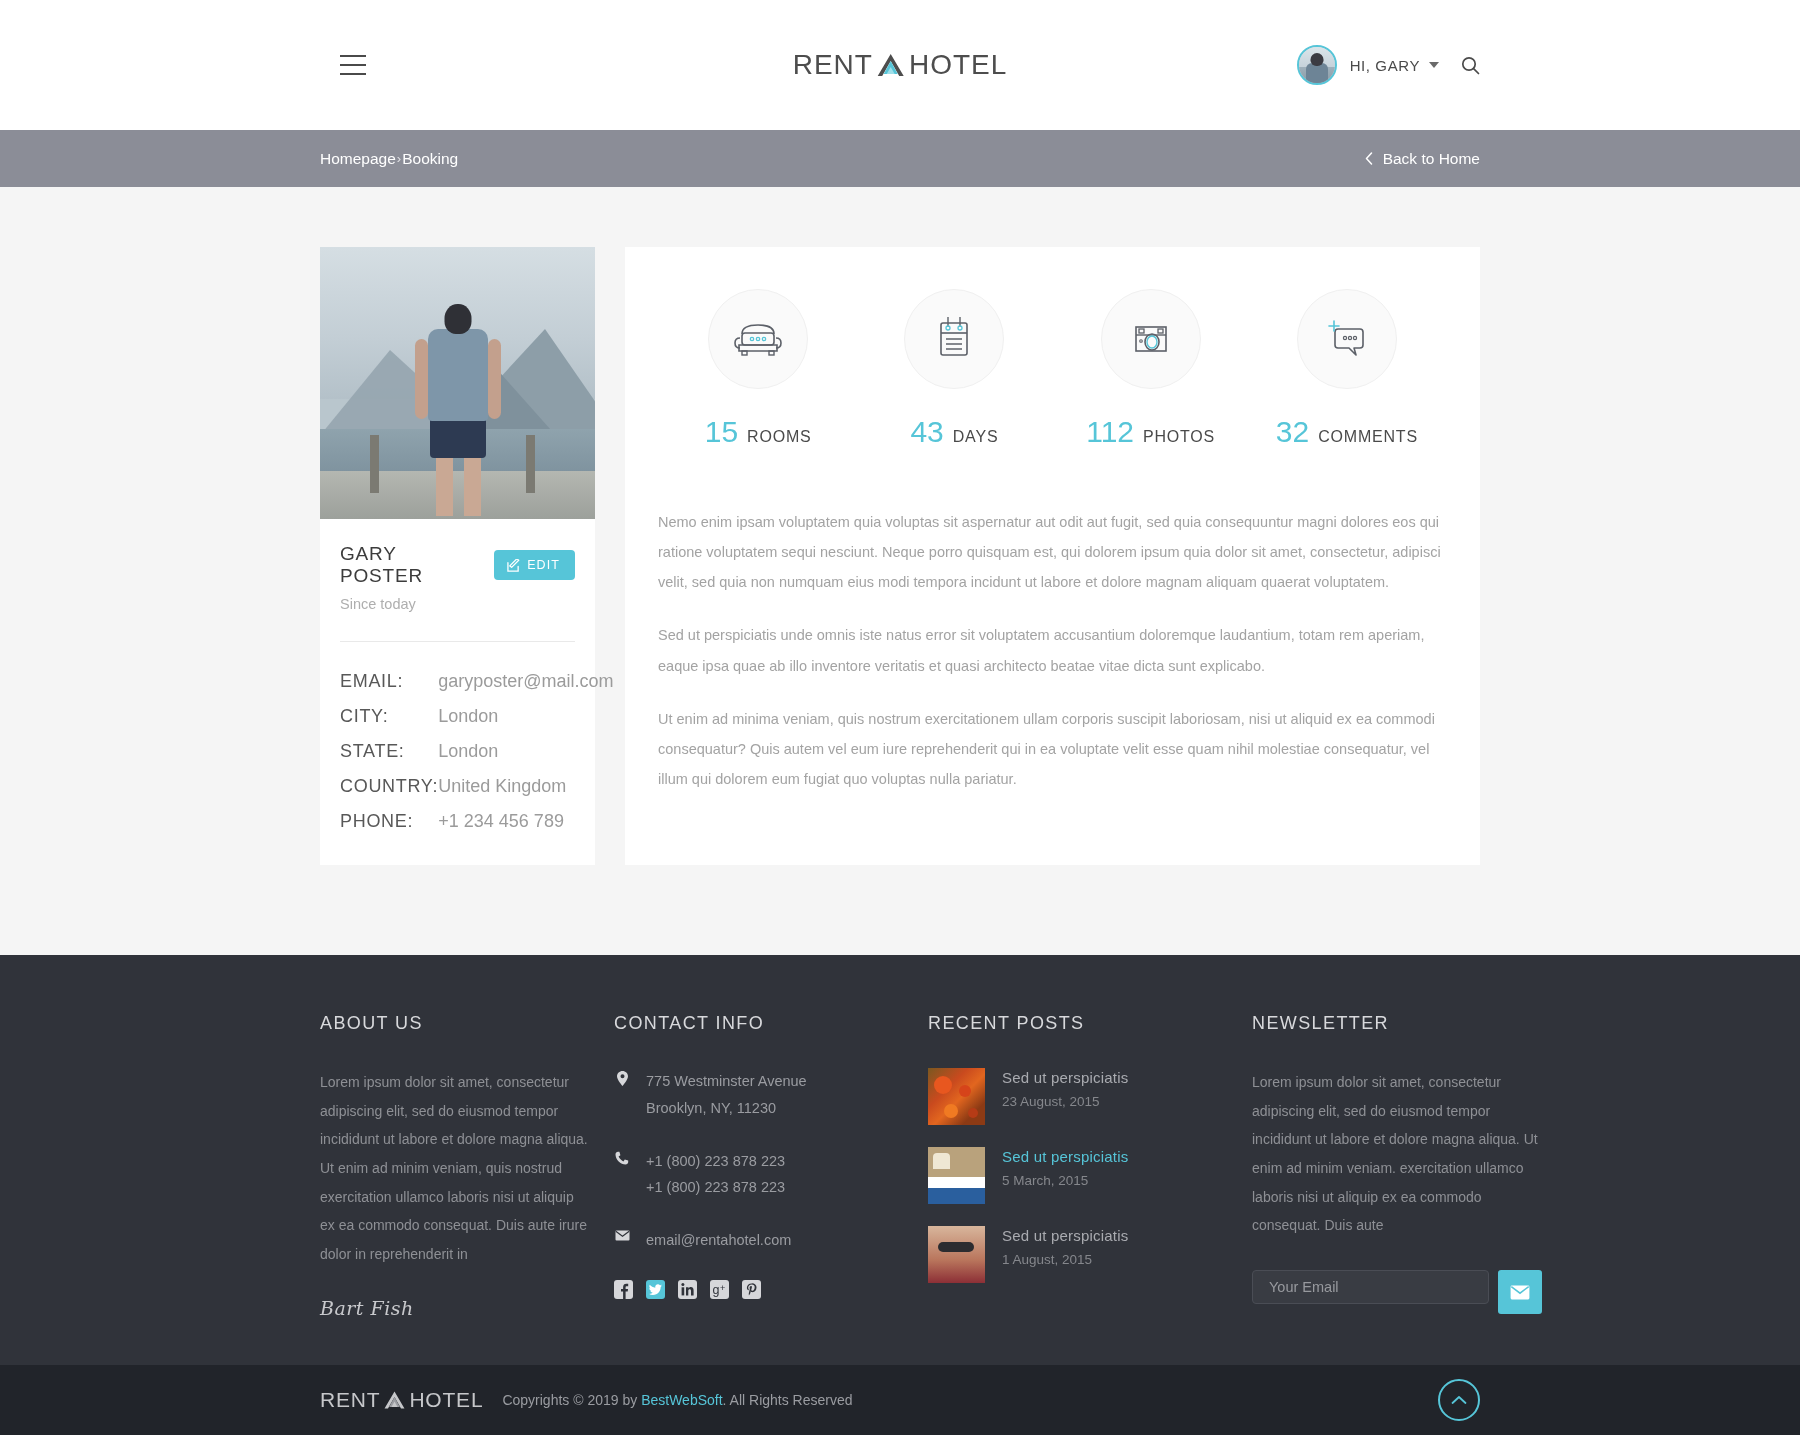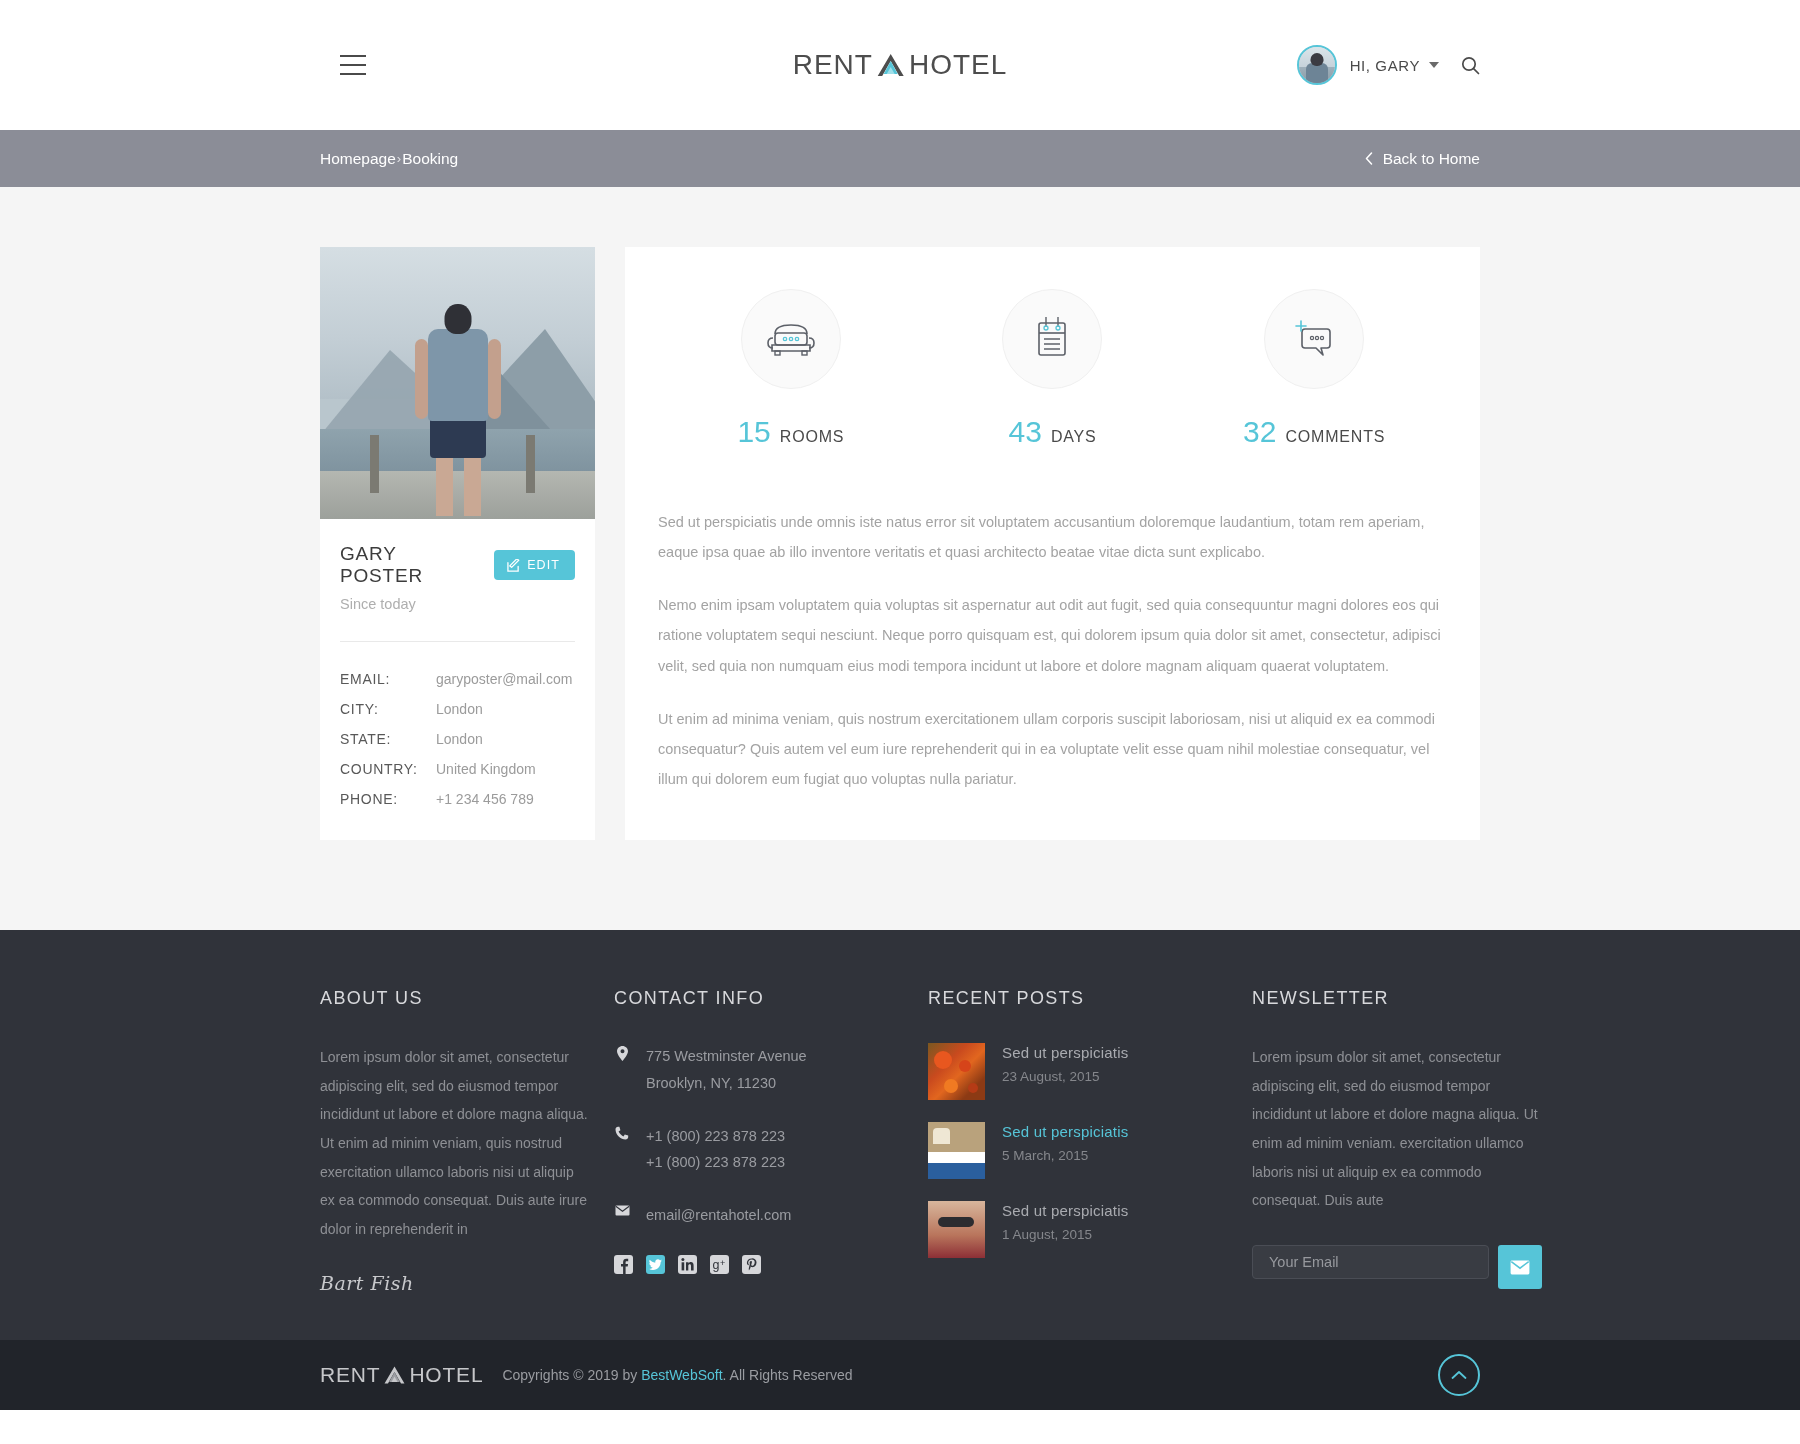--- a/index.html
+++ b/index.html
@@ -295,21 +295,21 @@
     font-size: 14.5px;
     color: #aeaeae;
   }
   .divider {
     height: 1px;
     background: #e9e9e9;
     margin: 29px 0 22px 0;
   }
   .info-table { width: 100%; border-collapse: collapse; }
   .info-table td {
-    font-size: 14px;
+    font-size: 18px;
     padding: 7px 0;
     vertical-align: top;
   }
   .info-label {
     color: #585858;
     letter-spacing: 0.7px;
     width: 96px;
     white-space: nowrap;
   }
   .info-value { color: #9b9b9b; }
@@ -685,20 +685,37 @@
               <circle cx="18" cy="15" r="2" fill="none" stroke="#56c5d8" stroke-width="1.3"></circle>
               <circle cx="30" cy="15" r="2" fill="none" stroke="#56c5d8" stroke-width="1.3"></circle>
             </svg>
           </div>
           <div class="stat-label-row">
             <span class="stat-num">43</span>
             <span class="stat-text">DAYS</span>
           </div>
         </div>
 
+        <div class="stat">
+          <div class="stat-circle">
+            <svg width="52" height="44" viewBox="0 0 52 44">
+              <rect x="11" y="10" width="30" height="24" fill="none" stroke="#5c6068" stroke-width="1.6"></rect>
+              <line x1="11" y1="18" x2="41" y2="18" stroke="#5c6068" stroke-width="1.4"></line>
+              <rect x="14" y="12" width="5" height="4" fill="none" stroke="#5c6068" stroke-width="1.3"></rect>
+              <rect x="33" y="12" width="5" height="4" fill="none" stroke="#5c6068" stroke-width="1.3"></rect>
+              <ellipse cx="27" cy="25" rx="7" ry="8" fill="none" stroke="#5c6068" stroke-width="1.6"></ellipse>
+              <ellipse cx="27" cy="25" rx="5" ry="6" fill="none" stroke="#56c5d8" stroke-width="1.4"></ellipse>
+              <circle cx="16" cy="24" r="1.3" fill="none" stroke="#5c6068" stroke-width="1.1"></circle>
+            </svg>
+          </div>
+          <div class="stat-label-row">
+            <span class="stat-num">112</span>
+            <span class="stat-text">PHOTOS</span>
+          </div>
+        </div>
 
         <div class="stat">
           <div class="stat-circle">
             <svg width="54" height="46" viewBox="0 0 54 46">
               <path d="M18 13 h22 a3 3 0 0 1 3 3 v13 a3 3 0 0 1 -3 3 h-6 l2 7 l-7 -7 h-11 a3 3 0 0 1 -3 -3 v-13 a3 3 0 0 1 3 -3 z" fill="none" stroke="#5c6068" stroke-width="1.6" stroke-linejoin="round"></path>
               <circle cx="25" cy="22" r="1.6" fill="none" stroke="#5c6068" stroke-width="1.2"></circle>
               <circle cx="30" cy="22" r="1.6" fill="none" stroke="#5c6068" stroke-width="1.2"></circle>
               <circle cx="35" cy="22" r="1.6" fill="none" stroke="#5c6068" stroke-width="1.2"></circle>
               <line x1="14" y1="5" x2="14" y2="15" stroke="#56c5d8" stroke-width="1.6" stroke-linecap="round"></line>
               <line x1="9" y1="10" x2="19" y2="10" stroke="#56c5d8" stroke-width="1.6" stroke-linecap="round"></line>
@@ -706,22 +723,22 @@
           </div>
           <div class="stat-label-row">
             <span class="stat-num">32</span>
             <span class="stat-text">COMMENTS</span>
           </div>
         </div>
 
       </div>
 
       <div class="body-copy">
+        <p>Nemo enim ipsam voluptatem quia voluptas sit aspernatur aut odit aut fugit, sed quia consequuntur magni dolores eos qui ratione voluptatem sequi nesciunt. Neque porro quisquam est, qui dolorem ipsum quia dolor sit amet, consectetur, adipisci velit, sed quia non numquam eius modi tempora incidunt ut labore et dolore magnam aliquam quaerat voluptatem.</p>
         <p>Sed ut perspiciatis unde omnis iste natus error sit voluptatem accusantium doloremque laudantium, totam rem aperiam, eaque ipsa quae ab illo inventore veritatis et quasi architecto beatae vitae dicta sunt explicabo.</p>
-        <p>Nemo enim ipsam voluptatem quia voluptas sit aspernatur aut odit aut fugit, sed quia consequuntur magni dolores eos qui ratione voluptatem sequi nesciunt. Neque porro quisquam est, qui dolorem ipsum quia dolor sit amet, consectetur, adipisci velit, sed quia non numquam eius modi tempora incidunt ut labore et dolore magnam aliquam quaerat voluptatem.</p>
         <p>Ut enim ad minima veniam, quis nostrum exercitationem ullam corporis suscipit laboriosam, nisi ut aliquid ex ea commodi consequatur? Quis autem vel eum iure reprehenderit qui in ea voluptate velit esse quam nihil molestiae consequatur, vel illum qui dolorem eum fugiat quo voluptas nulla pariatur.</p>
       </div>
     </div>
 
   </div>
 </div>
 
 <div class="footer">
   <div class="footer-inner">
 

